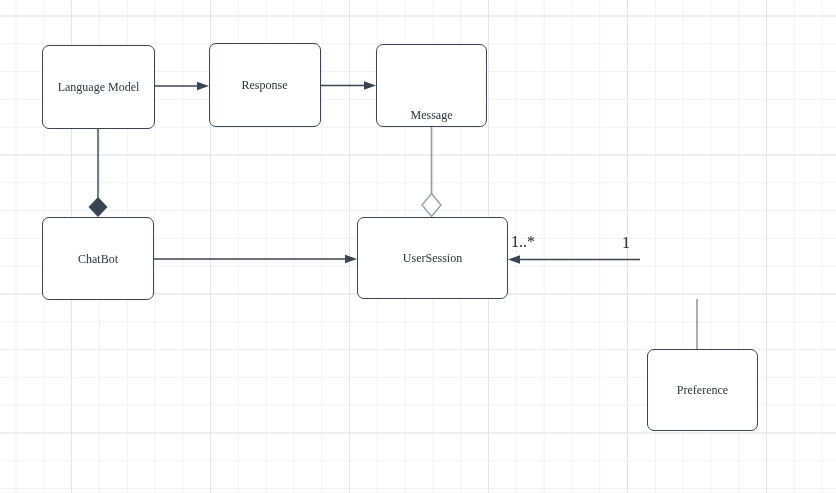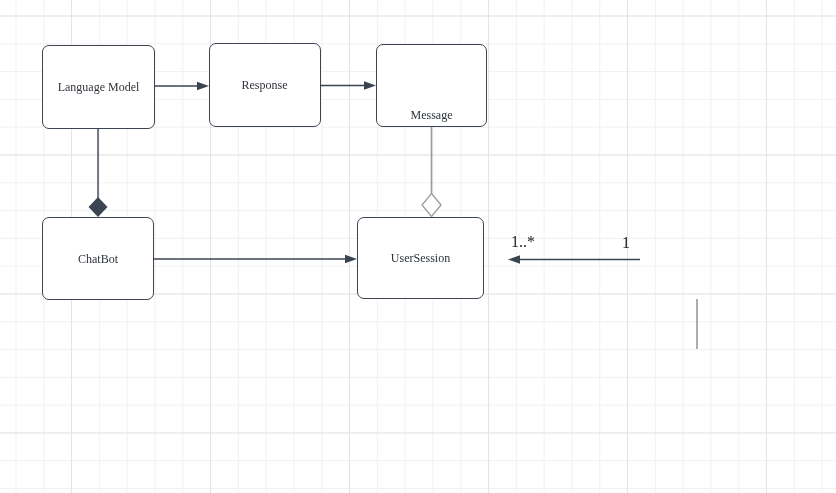--- a/index.html
+++ b/index.html
@@ -39,21 +39,21 @@
     font-size: 12px;
     line-height: 22px;
     color: #2e343b;
     padding: 0 8px;
   }
 
   .n-language-model { left: 42px;  top: 45px;  width: 113px; height: 84px; }
   .n-response       { left: 209px; top: 43px;  width: 112px; height: 84px; padding-left: 7px; }
   .n-message        { left: 376px; top: 44px;  width: 111px; height: 83px; align-items: flex-end; }
   .n-chatbot        { left: 42px;  top: 217px; width: 112px; height: 83px; }
-  .n-usersession    { left: 357px; top: 217px; width: 127px; height: 82px; }
+  .n-usersession    { left: 357px; top: 217px; width: 151px; height: 82px; }
   .n-user           { left: 640px; top: 218px; width: 112px; height: 81px; }
   .n-preference     { left: 647px; top: 349px; width: 111px; height: 82px; }
 
   .mult {
     position: absolute;
     font-size: 16px;
     line-height: 16px;
     color: #20252b;
     white-space: nowrap;
   }
@@ -116,18 +116,21 @@
 
   <div class="node n-chatbot">
     <span>ChatBot</span>
   </div>
 
   <div class="node n-usersession">
     <span>UserSession</span>
   </div>
 
 
+  <div class="node n-preference">
+    <span>Preference</span>
+  </div>
 
   <div class="mult mult-target">1..*</div>
 
   <div class="mult mult-source">1</div>
 
 </div>
 
 </body></html>

